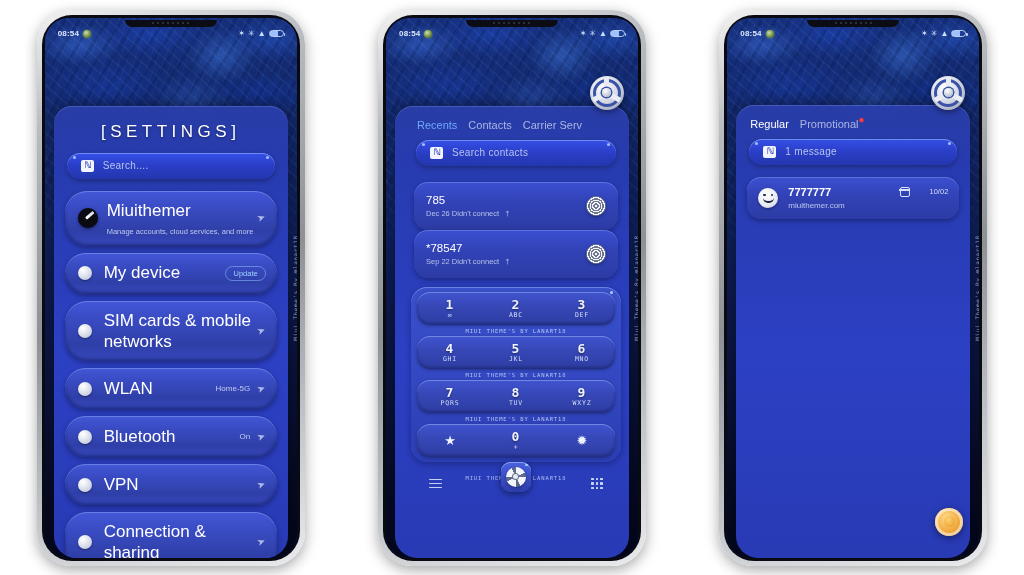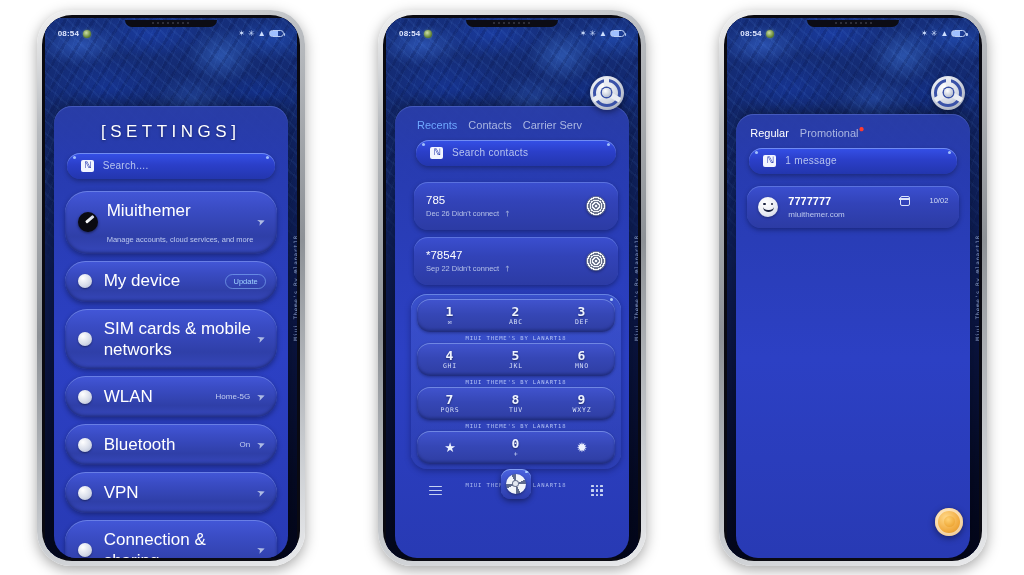--- a/index.html
+++ b/index.html
@@ -31,21 +31,21 @@
     position: relative;
     width: 100%; height: 100%;
     border-radius: 30px;
     background: #0a0a12;
     padding: 3px;
     overflow: hidden;
   }
   .screen {
     position: relative;
     width: 100%; height: 100%;
-    border-radius: 12px;
+    border-radius: 24px;
     overflow: hidden;
     background: #0b1230;
   }
 
   
   .wallpaper {
     position: absolute; inset: 0;
     background-color: #0c1a52;
     background-image:
       radial-gradient(ellipse 60px 30px at 14% 5%, rgba(60,110,220,.55), transparent 70%),
@@ -177,21 +177,21 @@
   }
   .si-bullet.dark::after{
     content:""; position:absolute; left:50%; top:50%;
     width:10px;height:3px;
     background:linear-gradient(to right,#ffffff,#cfd6e6);
     transform:translate(-2px,-1px) rotate(-40deg);
     transform-origin:left center; border-radius:1px;
   }
   .si-text { flex:1; min-width:0; }
   .si-title { font-size:17px; color:#fff; line-height:1.25; }
-  .si-sub { font-size:7.5px; color:#bcc8ee; line-height:1.3; margin-top:14px; }
+  .si-sub { font-size:7.5px; color:#bcc8ee; line-height:1.3; margin-top:6px; }
   .si-value { font-size:8px; color:#c3cdf0; margin-right:7px; white-space:nowrap; }
   .si-badge {
     font-size:7.5px; color:#9fd3ff;
     border:1px solid rgba(140,190,255,.55);
     border-radius:9px; padding:2px 7px; white-space:nowrap;
   }
   .si-arrow { font-size:10px; color:#aebbe4; line-height:1; transform:rotate(-22deg); }
 
   
   .wheel {
@@ -216,21 +216,21 @@
   .wheel .s1{transform:rotate(0deg) translateY(-9px);}
   .wheel .s2{transform:rotate(120deg) translateY(-9px);}
   .wheel .s3{transform:rotate(240deg) translateY(-9px);}
 
   .p2-sheet { top:88px;padding-left:8px; }
   .tabs { display:flex; gap:11px; padding:13px 14px 9px; }
   .tab { font-size:11px; color:#aab6e2; white-space:nowrap; }
   .tab.active { color:#6fa8ff; }
   .tab-dot { color:#ff3b30; font-size:10px; vertical-align:super; line-height:0; }
 
-  .call-list { padding:4px 11px 0; display:flex; flex-direction:column; gap:7px; }
+  .call-list { padding:4px 11px 0; display:flex; flex-direction:column; gap:0; }
   .call-card {
     border-radius:14px;
     background: linear-gradient(180deg,#3b4fd0 0%, #3243b8 40%, #2c3ba4 100%);
     box-shadow: inset 0 1px 0 rgba(160,190,255,.32), 0 2px 5px rgba(5,10,40,.4);
     padding:10px 12px; min-height:48px;
     display:flex; align-items:center; justify-content:space-between;
   }
   .cc-num { font-size:11.5px; color:#fff; font-weight:500; }
   .cc-meta { font-size:7.5px; color:#b5c1e8; margin-top:3px; display:flex; align-items:center; gap:5px; }
   .cc-meta .ar { font-size:8px; color:#9fadda; transform:rotate(-45deg); display:inline-block;}
@@ -303,21 +303,21 @@
     width:20px;height:20px;border-radius:50%;
     background:
       conic-gradient(from 0deg,#f1f4fa 0 18%, #5e6a8c 18% 25%, #f1f4fa 25% 43%, #5e6a8c 43% 50%,
                      #f1f4fa 50% 68%, #5e6a8c 68% 75%, #f1f4fa 75% 93%, #5e6a8c 93% 100%);
     box-shadow:0 1px 3px rgba(0,0,0,.4);
     position:relative;
   }
   .fan::after{content:"";position:absolute;left:50%;top:50%;width:5px;height:5px;margin:-2.5px 0 0 -2.5px;border-radius:50%;background:#e4e9f3;box-shadow:0 0 0 1px #6a7490;}
 
   
-  .p3-sheet { top:96px; }
+  .p3-sheet { top:87px; }
   .msg-card {
     margin:4px 11px 0;
     border-radius:14px;
     background: linear-gradient(180deg,#3b4fd0 0%, #3243b8 42%, #2c3ba4 100%);
     box-shadow: inset 0 1px 0 rgba(160,190,255,.32), 0 2px 5px rgba(5,10,40,.4);
     padding:9px 11px; min-height:42px;
     display:flex; align-items:center; gap:10px;
   }
   .smiley {
     width:20px;height:20px;border-radius:50%;flex:none;

